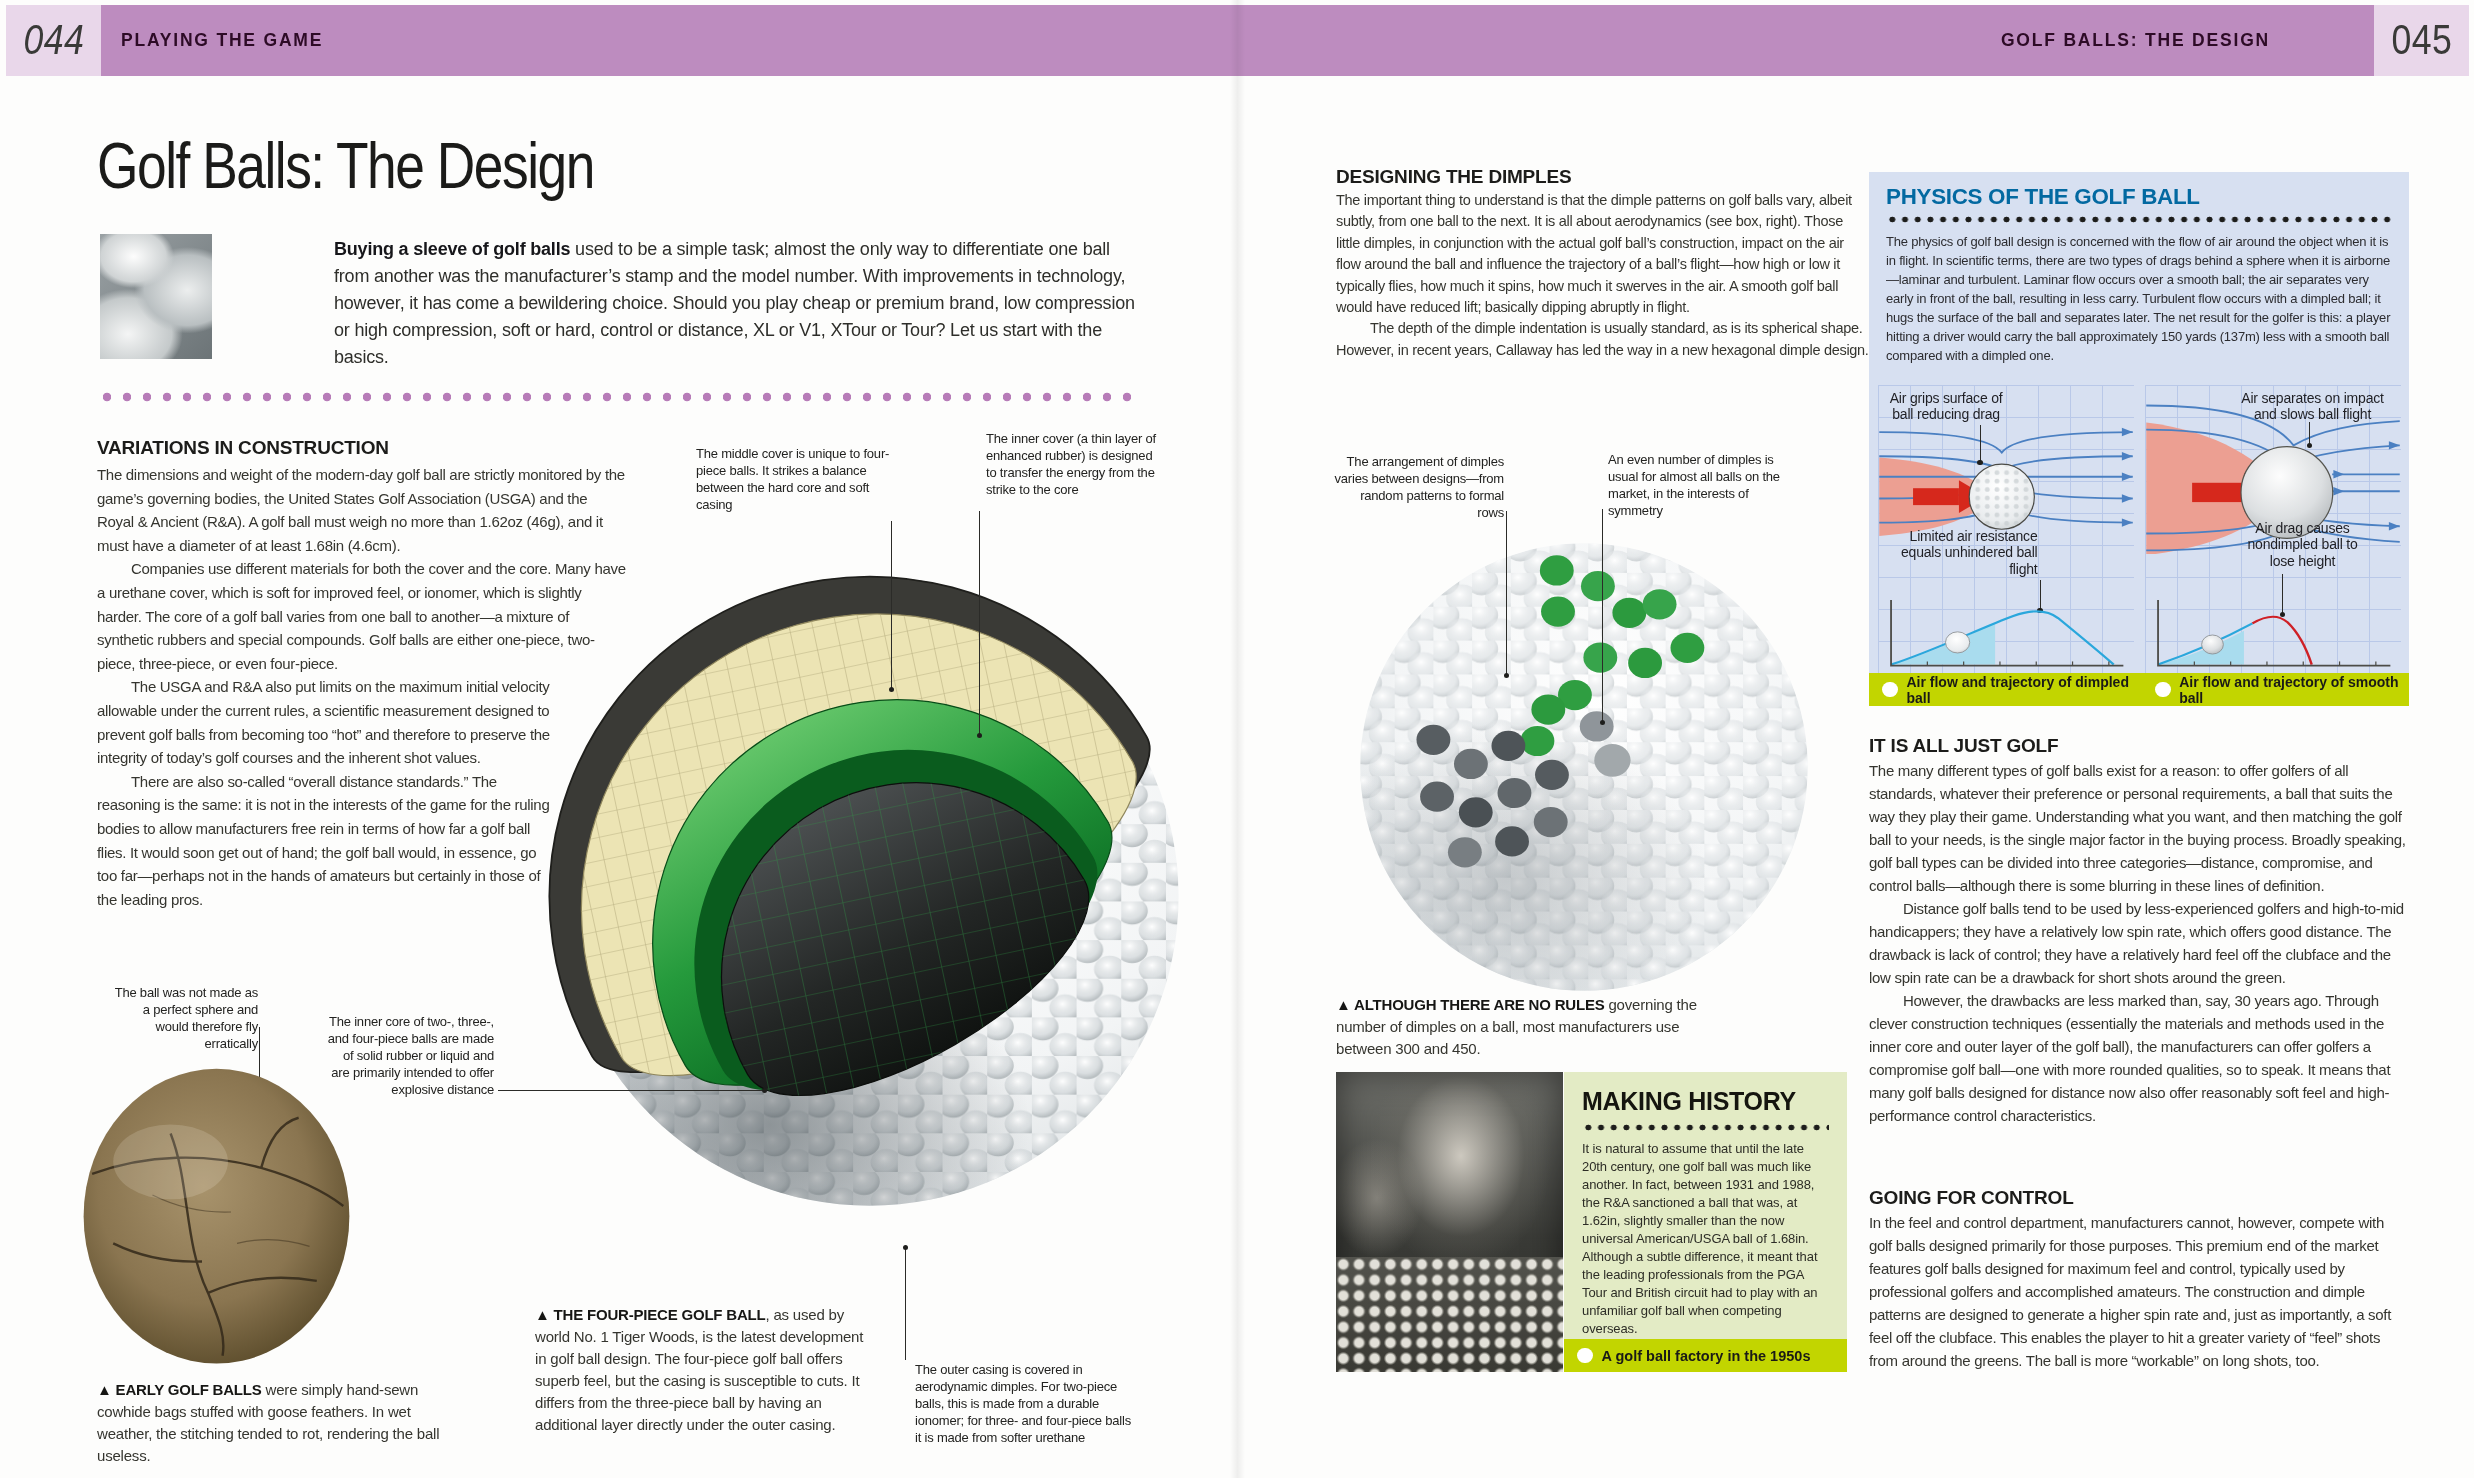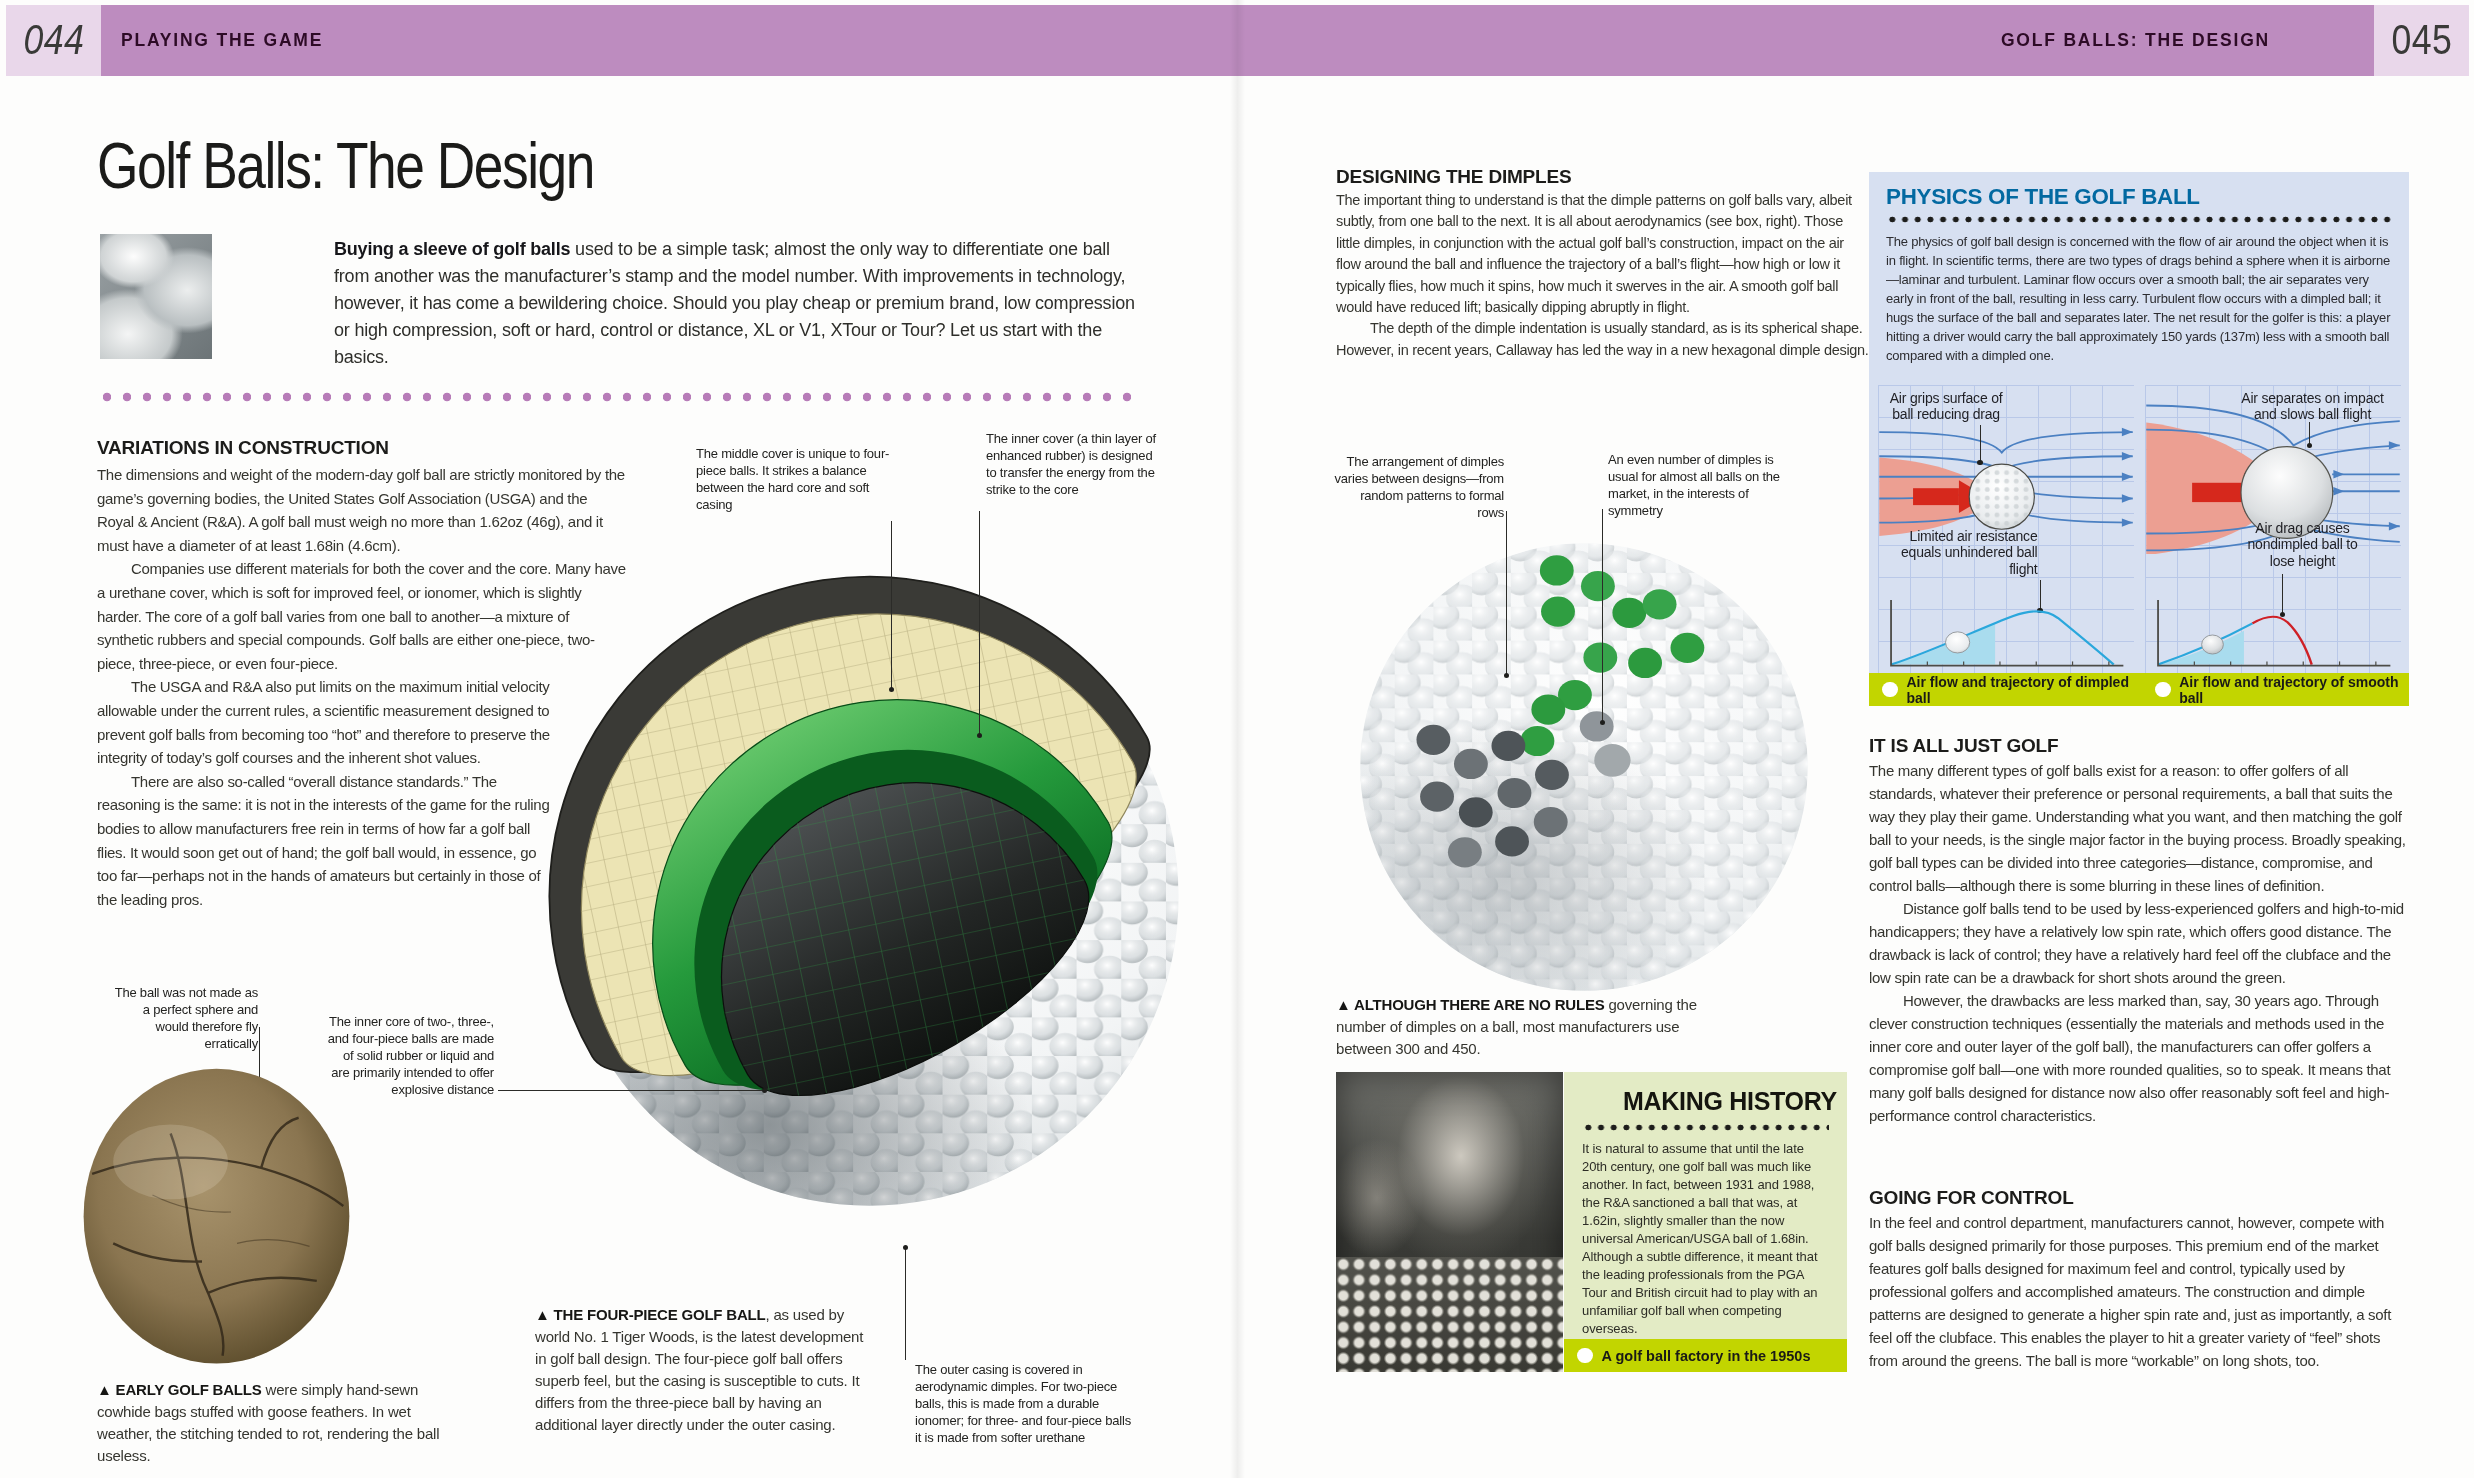--- a/index.html
+++ b/index.html
@@ -271,21 +271,21 @@
 
   <div class="cap" style="left:1336px;top:994px;width:375px;">
     <b>▲ ALTHOUGH THERE ARE NO RULES</b><span> governing the number of dimples on a ball, most manufacturers use between 300 and 450.</span>
   </div>
 
   <div class="factory">
     <div class="balls"></div>
   </div>
 
   <div class="makingbox">
-    <div class="abs" style="left:18px;top:14.5px;font-size:25px;font-weight:700;letter-spacing:-0.3px;color:#15150f;margin-left:41px;">MAKING HISTORY</div>
+    <div class="abs" style="left:18px;top:14.5px;font-size:25px;font-weight:700;letter-spacing:-0.3px;color:#15150f;">MAKING HISTORY</div>
     <div class="dotrule abs" style="left:18px;top:52px;width:247px;"></div>
     <div class="abs" style="left:18px;top:68px;width:248px;font-size:13px;line-height:18px;letter-spacing:-0.1px;color:#2d2d26;">It is natural to assume that until the late 20th century, one golf ball was much like another. In fact, between 1931 and 1988, the R&amp;A sanctioned a ball that was, at 1.62in, slightly smaller than the now universal American/USGA ball of 1.68in. Although a subtle difference, it meant that the leading professionals from the PGA Tour and British circuit had to play with an unfamiliar golf ball when competing overseas.</div>
     <div class="bar" style="left:0;bottom:0;width:283px;height:33px;font-size:14.5px;">
       <span class="dot"></span>
       <span>A golf ball factory in the 1950s</span>
     </div>
   </div>
 
   <div class="physbox">
     <div class="abs" style="left:17px;top:12px;font-size:22.4px;font-weight:700;letter-spacing:-0.3px;color:#0369a1;">PHYSICS OF THE GOLF BALL</div>

